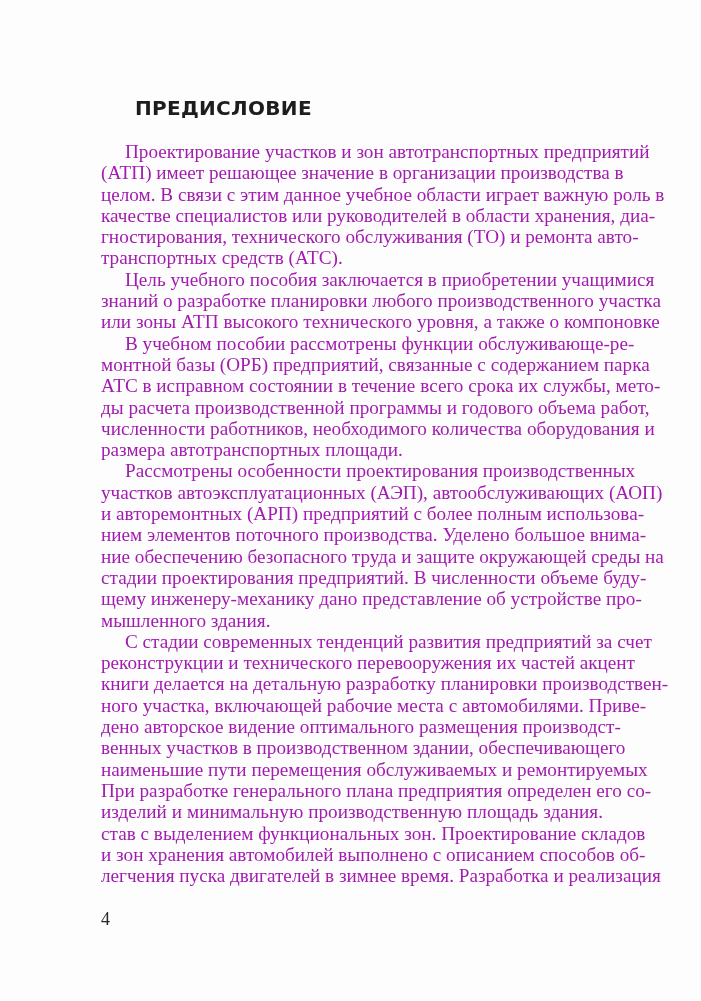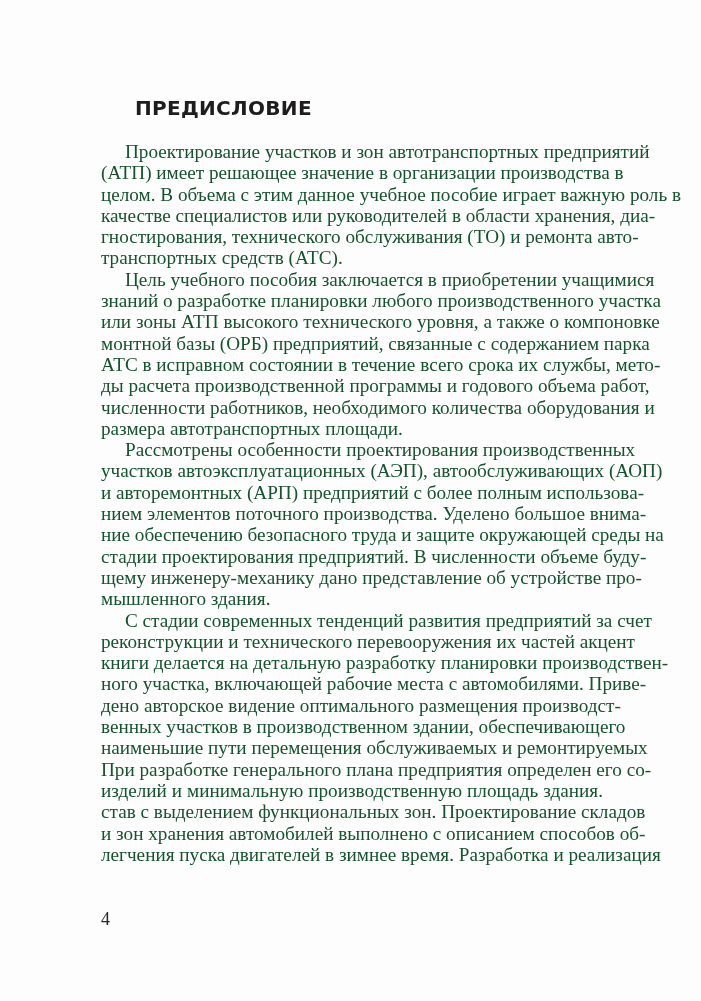--- a/index.html
+++ b/index.html
@@ -33,21 +33,21 @@
       margin: 8px;
     }
     .body-text {
       position: absolute;
       left: 101px;
       top: 141px;
       width: 502px;
       font-family: "Liberation Serif", serif;
       font-size: 19.2px;
       line-height: 21.3px;
-      color: #14532d;
+      color: #a21caf;
     }
     .line {
       display: block;
       white-space: nowrap;
       text-align: justify;
       text-align-last: justify;
       height: 21.3px;
     }
     .line.last {
       text-align-last: left;
@@ -66,27 +66,28 @@
   </style>
 </head>
 <body>
 
 <div class="page">
   <h1 class="heading">ПРЕДИСЛОВИЕ</h1>
 
   <div class="body-text" id="body-text">
       <span class="line indent">Проектирование участков и зон автотранспортных предприятий</span>
       <span class="line">(АТП) имеет решающее значение в организации производства в</span>
-      <span class="line">целом. В объема с этим данное учебное пособие играет важную роль в</span>
+      <span class="line">целом. В связи с этим данное учебное области играет важную роль в</span>
       <span class="line">качестве специалистов или руководителей в области хранения, диа-</span>
       <span class="line">гностирования, технического обслуживания (ТО) и ремонта авто-</span>
       <span class="line last">транспортных средств (АТС).</span>
       <span class="line indent">Цель учебного пособия заключается в приобретении учащимися</span>
       <span class="line">знаний о разработке планировки любого производственного участка</span>
       <span class="line">или зоны АТП высокого технического уровня, а также о компоновке</span>
+      <span class="line indent">В учебном пособии рассмотрены функции обслуживающе-ре-</span>
       <span class="line">монтной базы (ОРБ) предприятий, связанные с содержанием парка</span>
       <span class="line">АТС в исправном состоянии в течение всего срока их службы, мето-</span>
       <span class="line">ды расчета производственной программы и годового объема работ,</span>
       <span class="line">численности работников, необходимого количества оборудования и</span>
       <span class="line last">размера автотранспортных площади.</span>
       <span class="line indent">Рассмотрены особенности проектирования производственных</span>
       <span class="line">участков автоэксплуатационных (АЭП), автообслуживающих (АОП)</span>
       <span class="line">и авторемонтных (АРП) предприятий с более полным использова-</span>
       <span class="line">нием элементов поточного производства. Уделено большое внима-</span>
       <span class="line">ние обеспечению безопасного труда и защите окружающей среды на</span>

